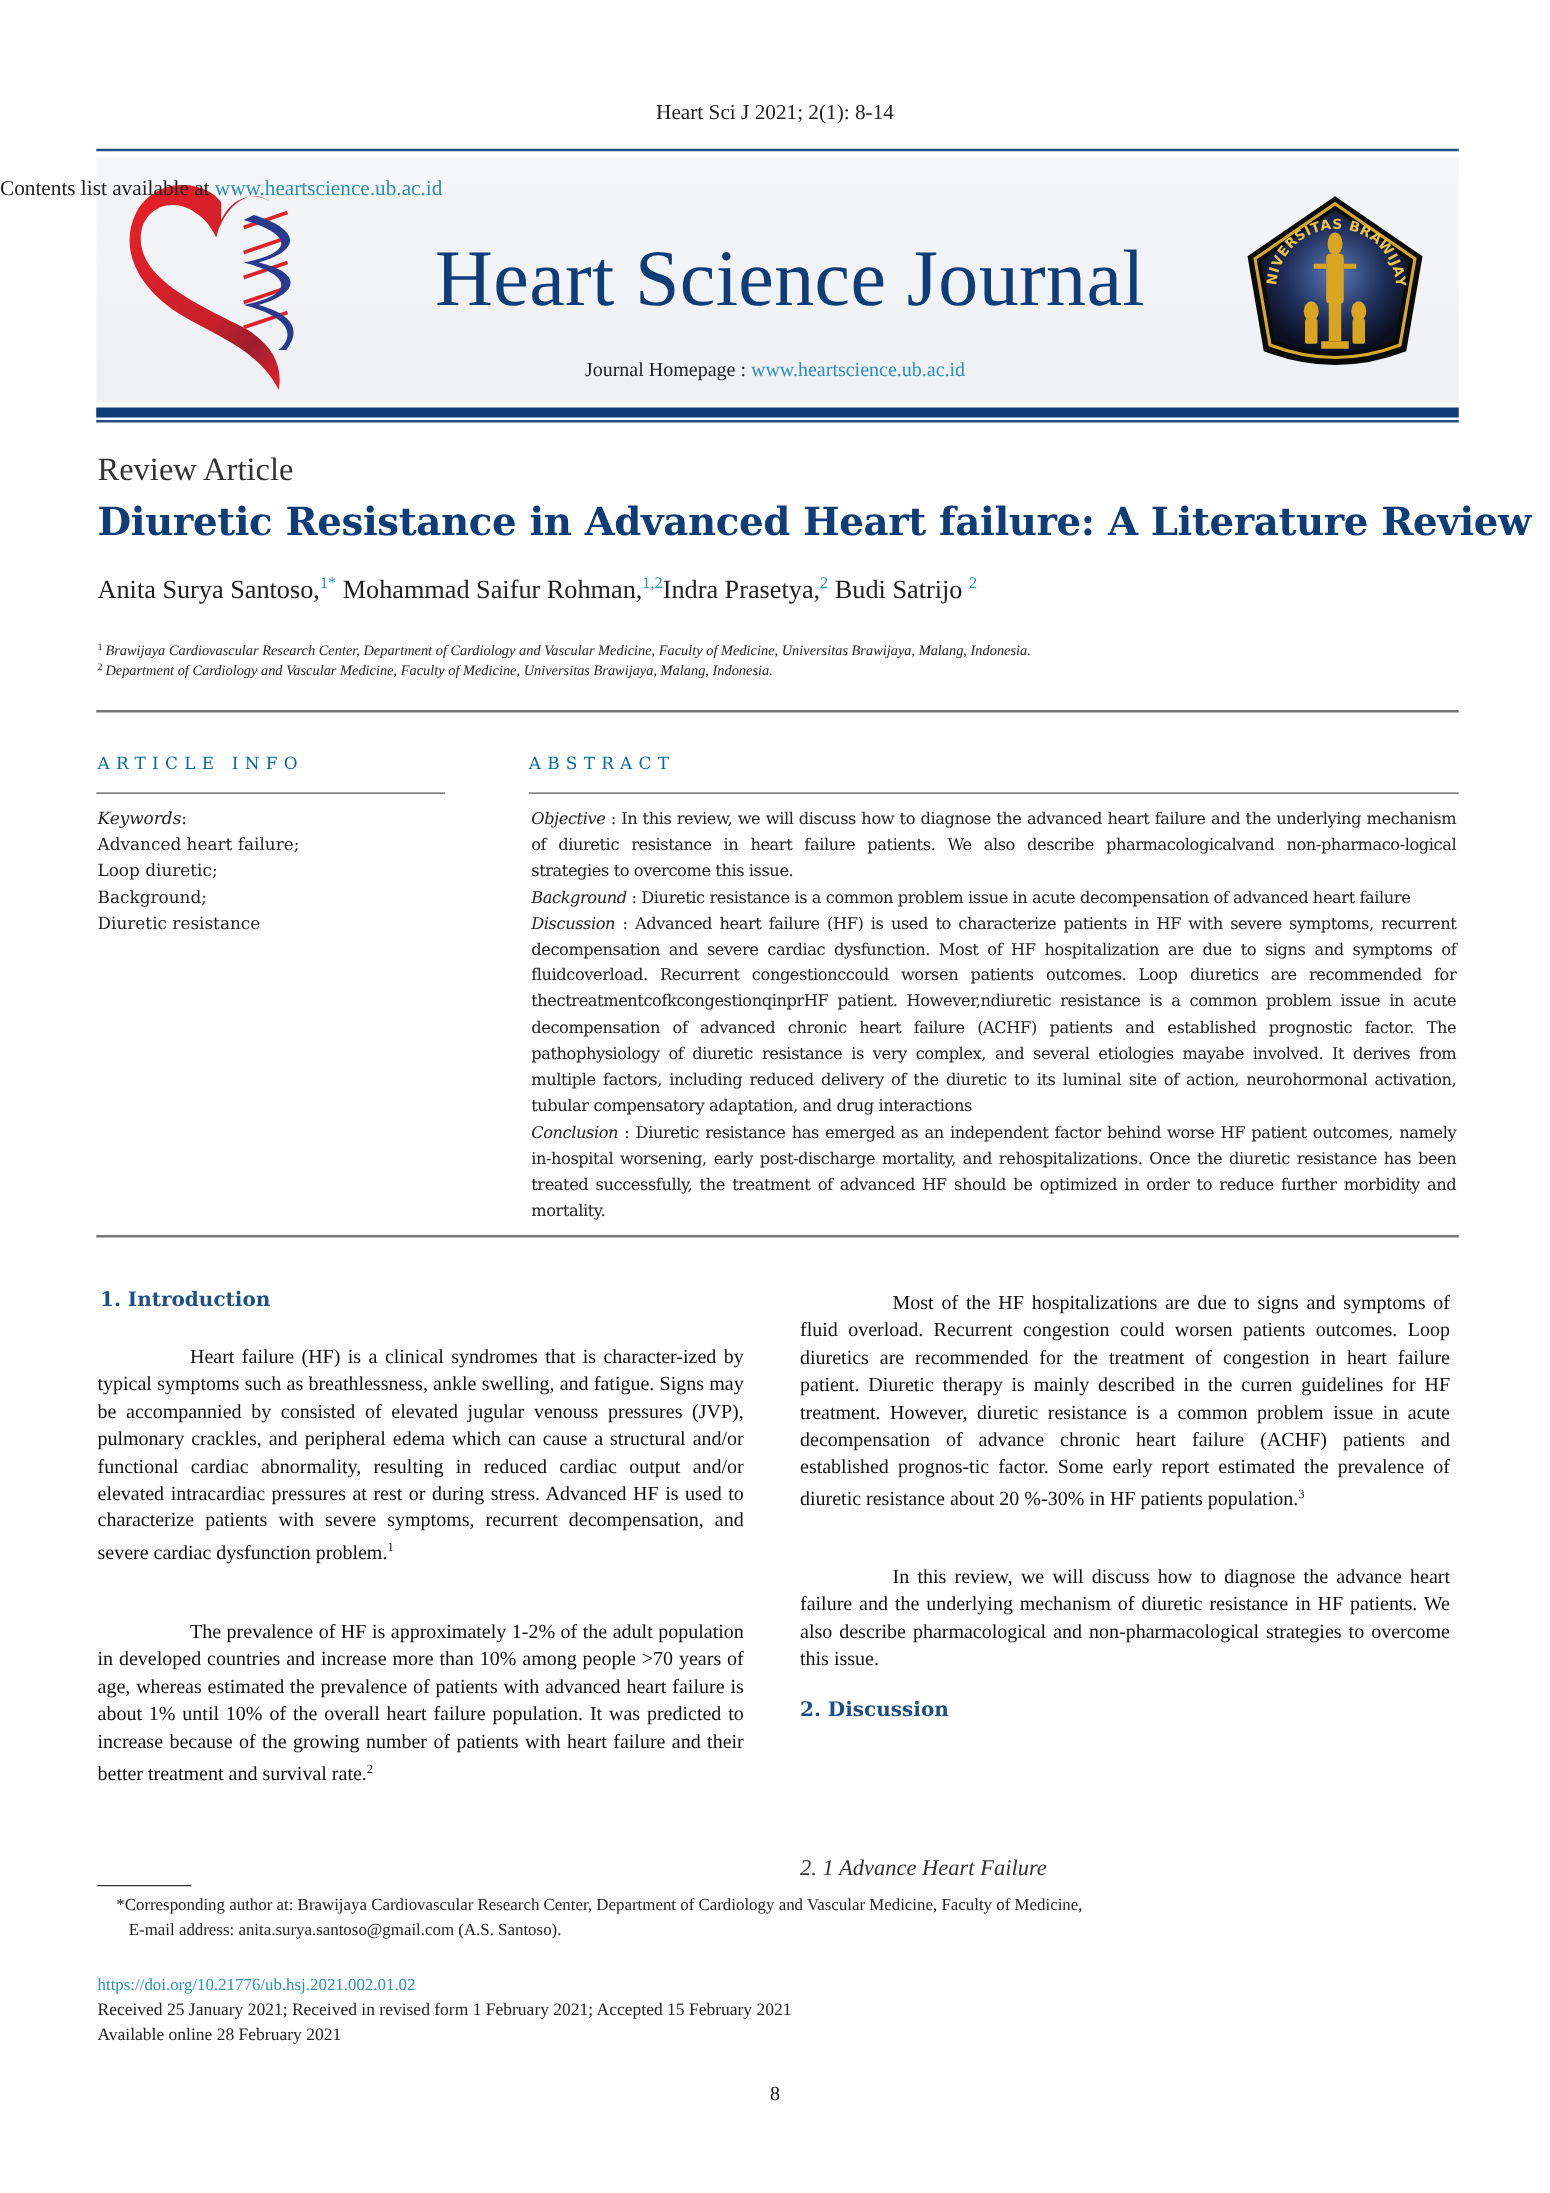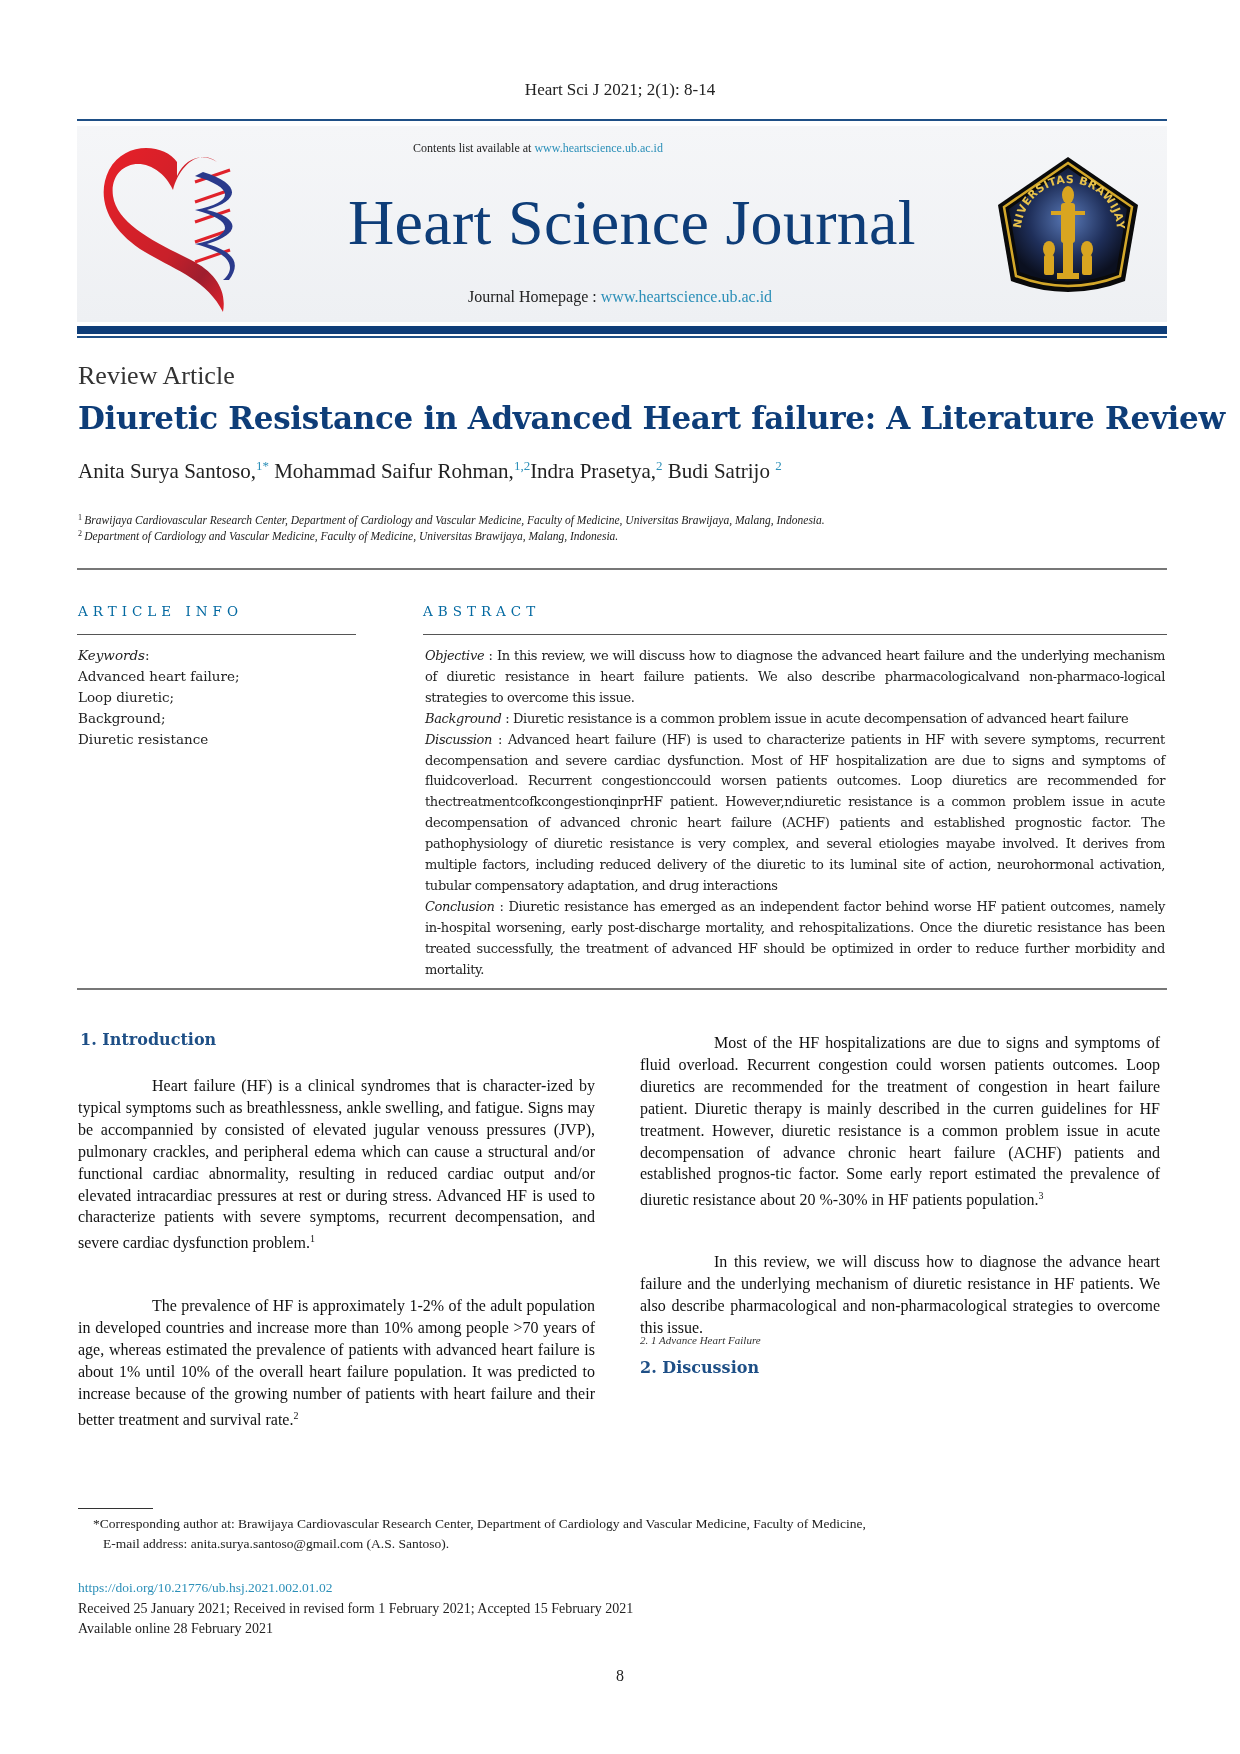--- a/index.html
+++ b/index.html
@@ -18,22 +18,22 @@
       font-size: 17px; color: #222;
     }
     .rule-top { left: 77px; width: 1090px; top: 119px; height: 2px; background: #1e4f86; }
 
     
     .banner {
       left: 77px; width: 1090px; top: 126px; height: 196px;
       background: linear-gradient(#f5f6f8, #eef0f3);
     }
     .banner-contents {
-      left: 0; width: 1076px; top: 141px; text-align: center;
-      font-size: 12px; color: #222;
+      left: 0; width: 1076px; top: 141px; 
+      font-size: 17px; color: #222;
     }
     .banner-title {
       left: 0; width: 1264px; top: 186px; text-align: center;
       font-size: 64px; color: #0e3d78; letter-spacing: 0.3px;
     }
     .banner-homepage {
       left: 0; width: 1240px; top: 288px; text-align: center;
       font-size: 16px; color: #222;
     }
     .link { color: #2b8fb8; }
@@ -85,21 +85,21 @@
       font-family: "Liberation Serif", serif; }
     .col p { margin: 0; }
     .col .indent { text-indent: 74px; }
     .col-left { left: 78px; width: 517px; }
     .col-right { left: 640px; width: 520px; }
 
     .heading-blue { font-size: 16px; font-weight: bold; color: #1e4f86;
       font-family: "DejaVu Serif", serif; }
     .h-intro { left: 80px; top: 1030px; }
     .h-disc { left: 640px; top: 1358px; }
-    .h-sub { left: 640px; top: 1334px; font-size: 11px; font-style: italic; color: #333; }
+    .h-sub { left: 640px; top: 1484px; font-size: 18px; font-style: italic; color: #333; }
 
     sup.ref { font-size: 10px; vertical-align: 6px; }
 
     
     .fn-rule { left: 78px; width: 75px; top: 1508px; height: 1px; background: #333; }
     .footnote { left: 93px; width: 1000px; top: 1514px; font-size: 13.5px; line-height: 19.5px; color: #222; }
     .footnote .pad { padding-left: 10px; }
     .doi { left: 78px; top: 1580px; font-size: 13.5px; color: #2b8fb8; }
     .dates { left: 78px; top: 1599px; font-size: 14px; line-height: 19.5px; color: #222; }
     .page-num { left: 0; width: 1240px; top: 1667px; text-align: center; font-size: 16px; color: #222; }

